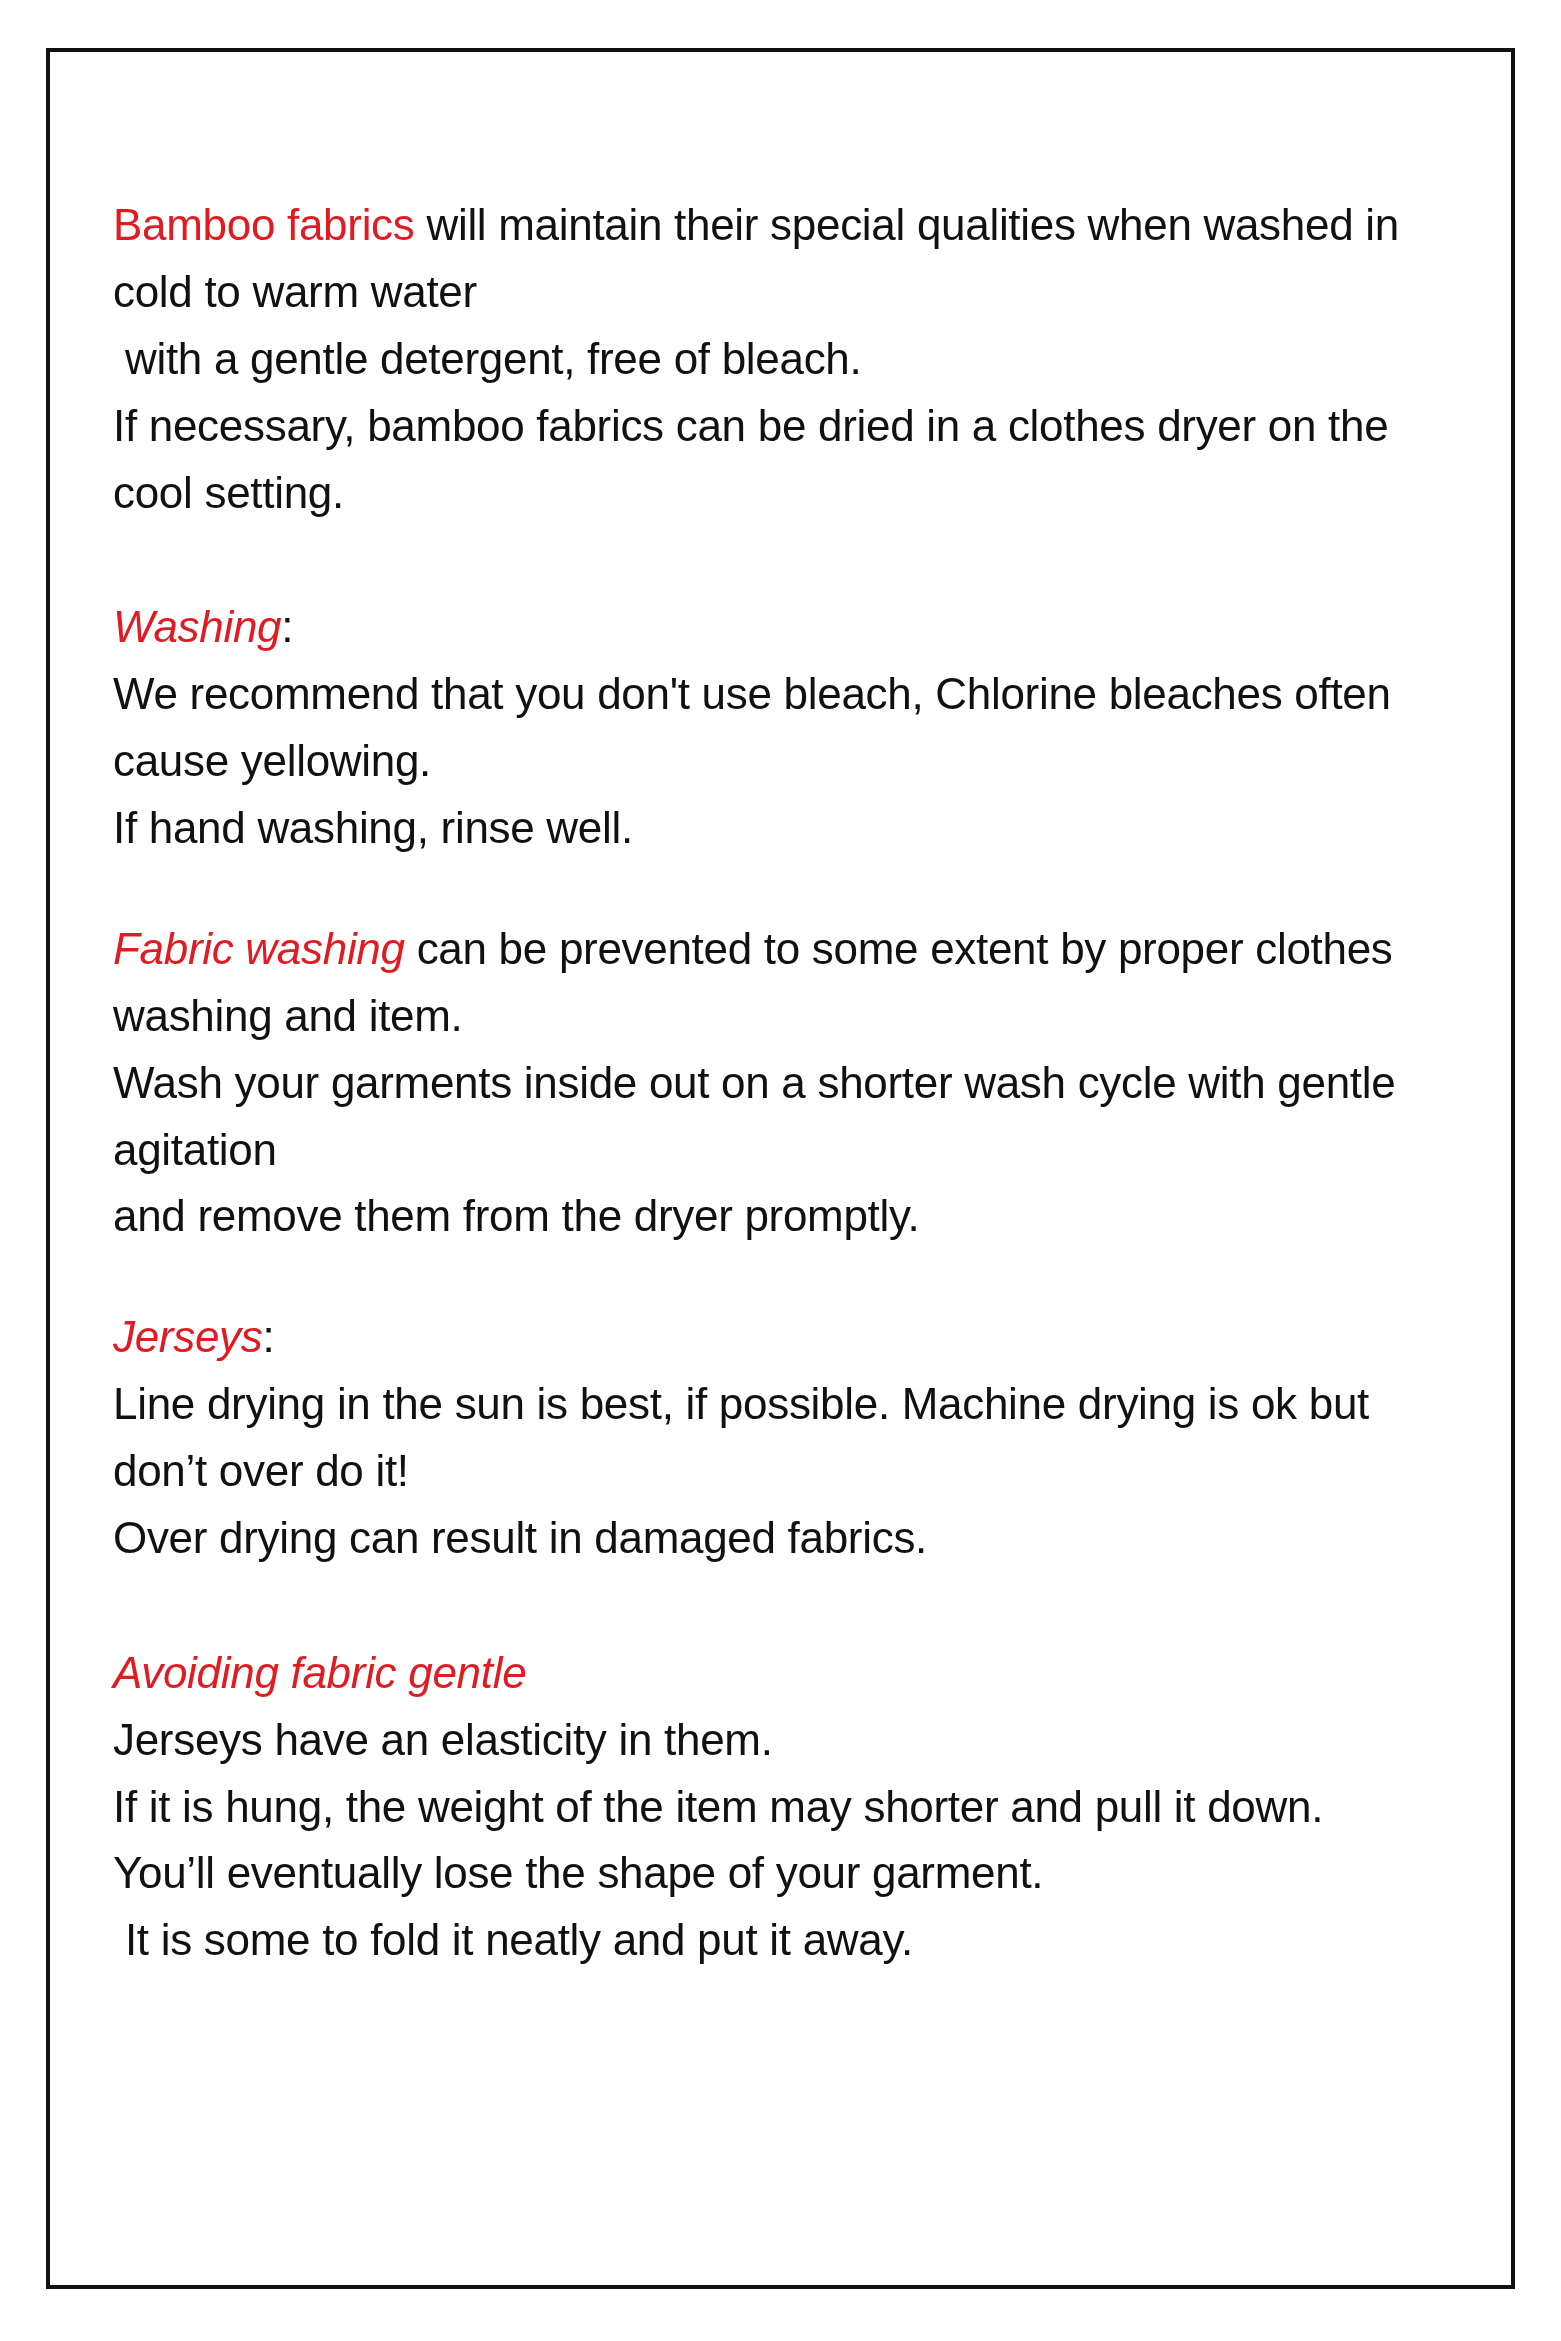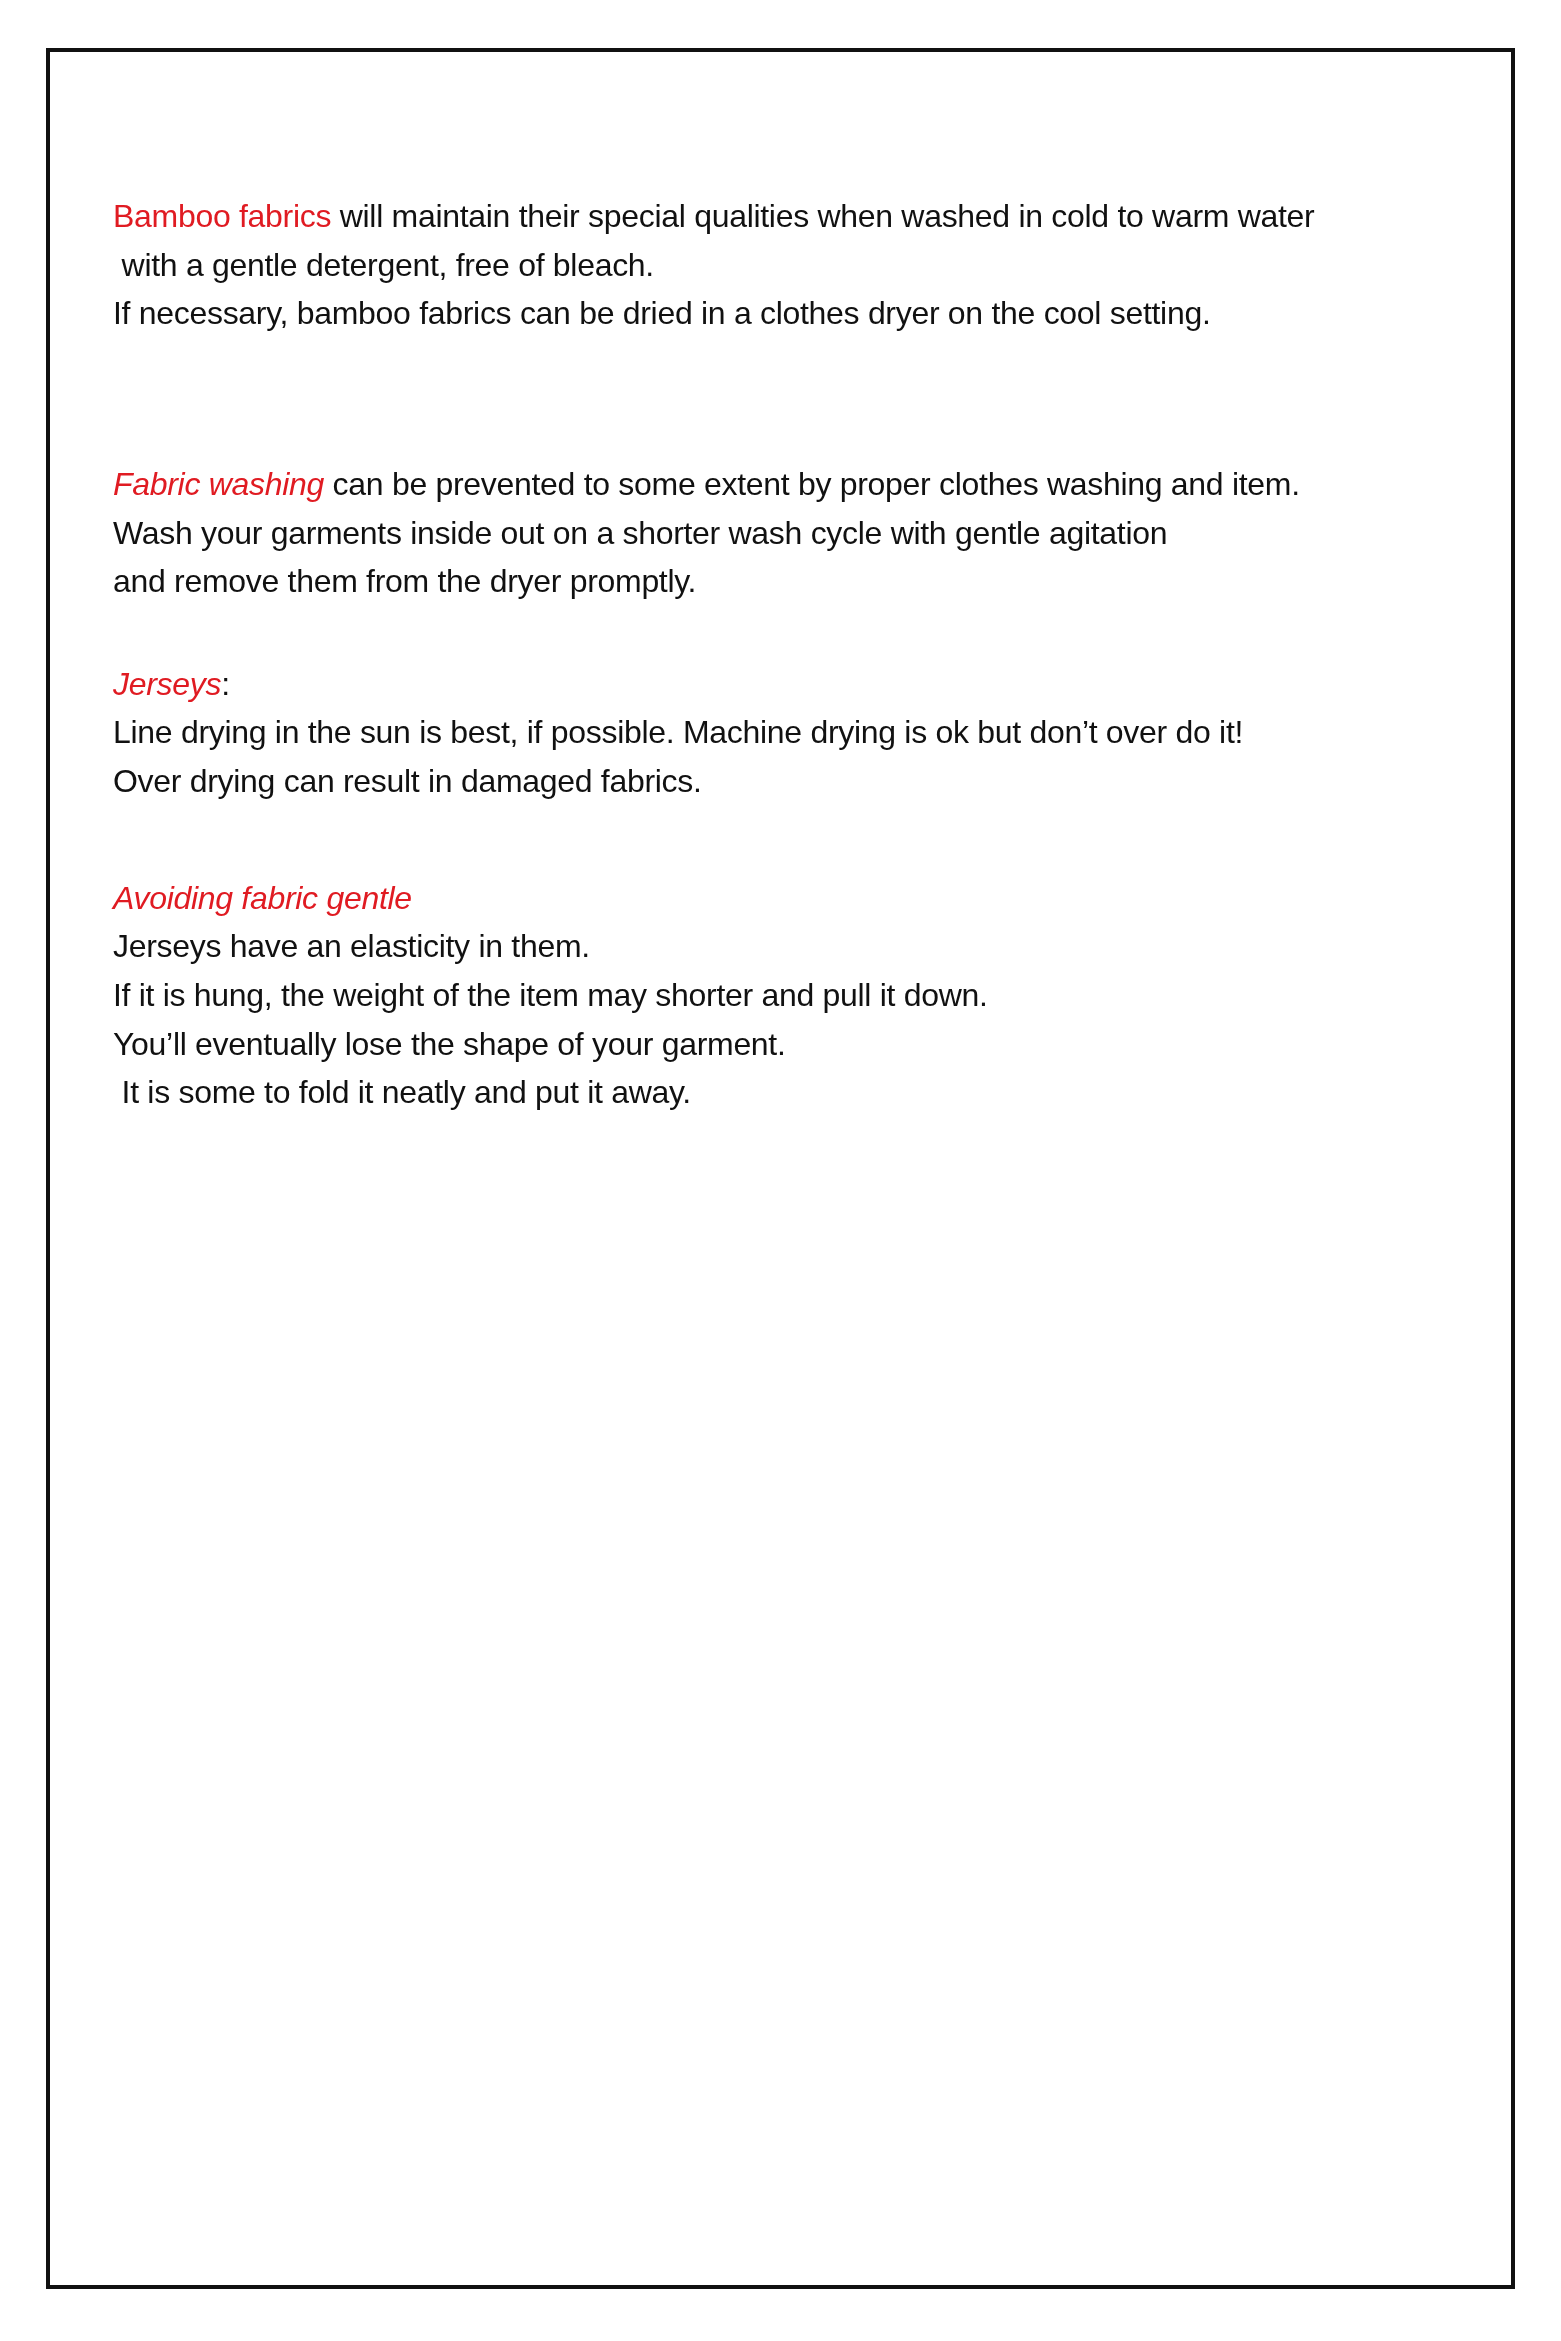--- a/index.html
+++ b/index.html
@@ -23,21 +23,21 @@
   }
   .frame {
     box-sizing: border-box;
     width: 100%;
     height: 100%;
     border: 4.4px solid #111111;
     background: #ffffff;
     padding: 140px 70px 70px 63px;
   }
   .doc-body {
-    font-size: 32px;
+    font-size: 44px;
     line-height: 1.52;
     letter-spacing: -0.3px;
     font-stretch: condensed;
   }
   .para {
     margin: 0;
   }
   .line {
     display: block;
     white-space: pre-wrap;
@@ -71,20 +71,25 @@
     <div class="doc-body">
 
       <p class="para">
         <span class="line"><span class="red-inline">Bamboo fabrics</span><span class="blk"> will maintain their special qualities when washed in cold to warm water</span></span>
         <span class="line"><span class="blk"> with a gentle detergent, free of bleach.</span></span>
         <span class="line"><span class="blk">If necessary, bamboo fabrics can be dried in a clothes dryer on the cool setting.</span></span>
       </p>
 
       <div class="spacer-lg"></div>
 
+      <p class="para">
+        <span class="line"><span class="heading">Washing</span><span class="colon">:</span></span>
+        <span class="line"><span class="blk">We recommend that you don't use bleach, Chlorine bleaches often cause yellowing.</span></span>
+        <span class="line"><span class="blk">If hand washing, rinse well.</span></span>
+      </p>
 
       <div class="spacer-md"></div>
 
       <p class="para">
         <span class="line"><span class="heading">Fabric washing</span><span class="blk"> can be prevented to some extent by proper clothes washing and item.</span></span>
         <span class="line"><span class="blk">Wash your garments inside out on a shorter wash cycle with gentle agitation</span></span>
         <span class="line"><span class="blk">and remove them from the dryer promptly.</span></span>
       </p>
 
       <div class="spacer-md"></div>

